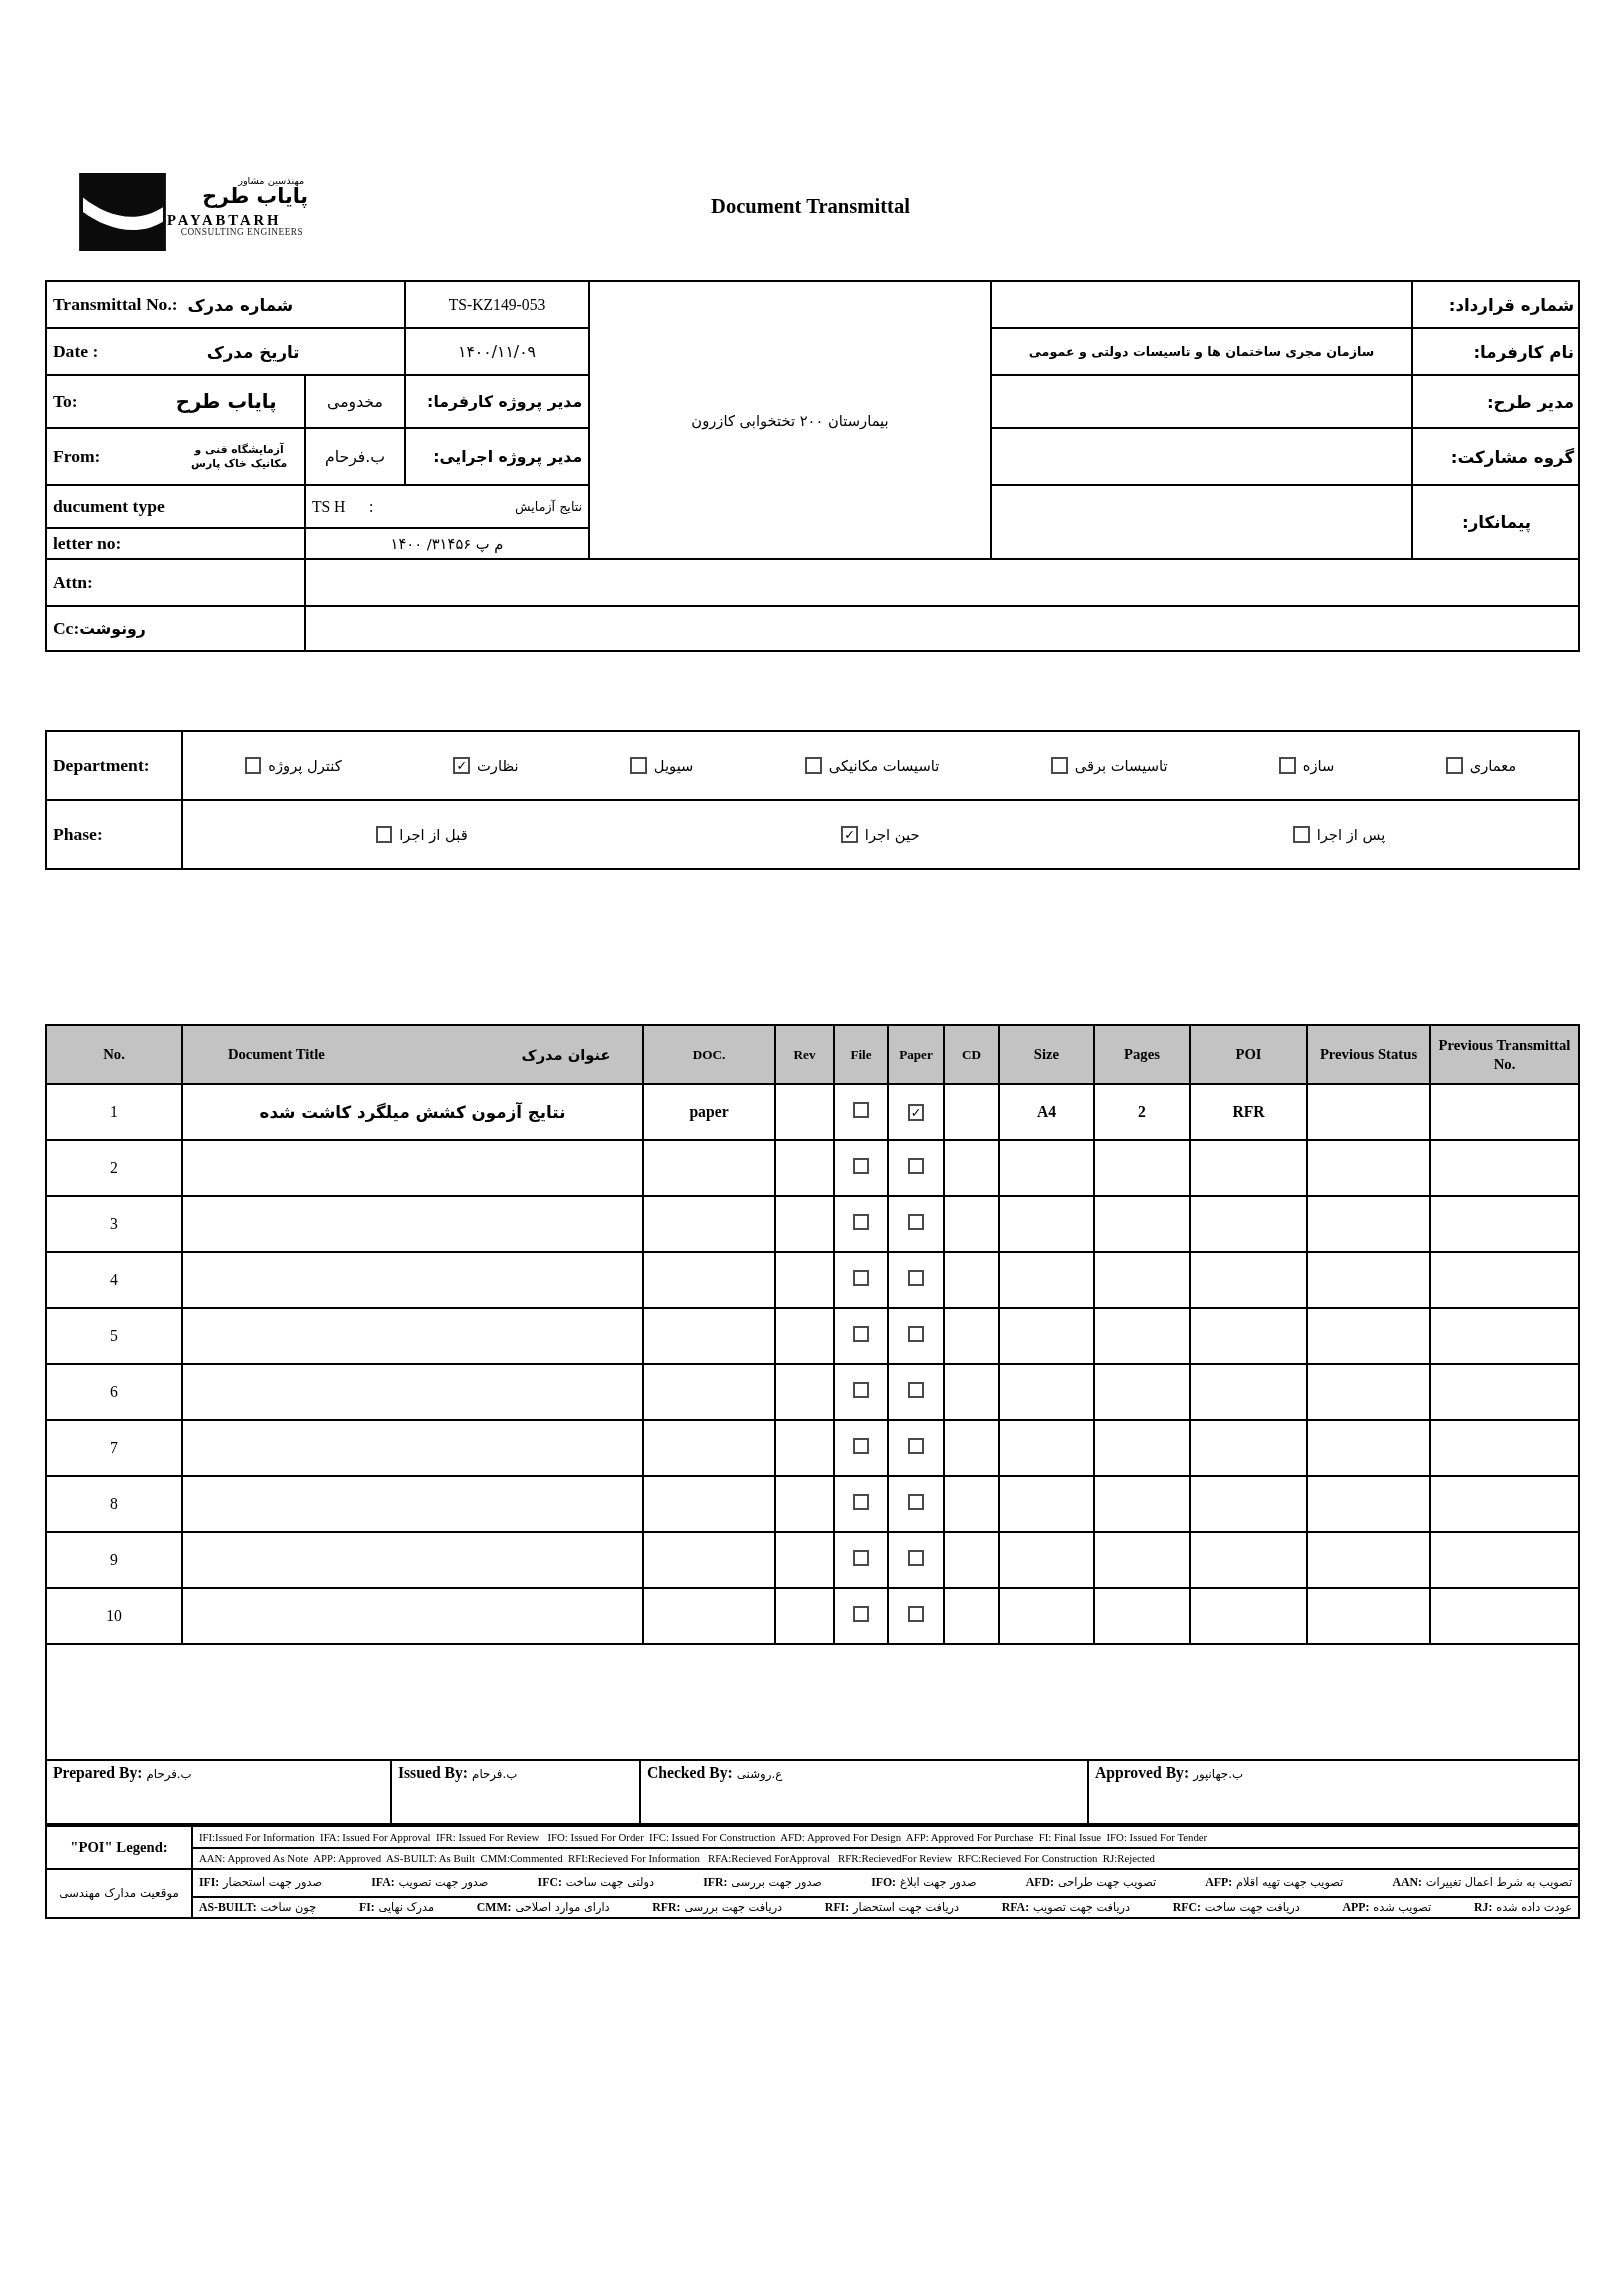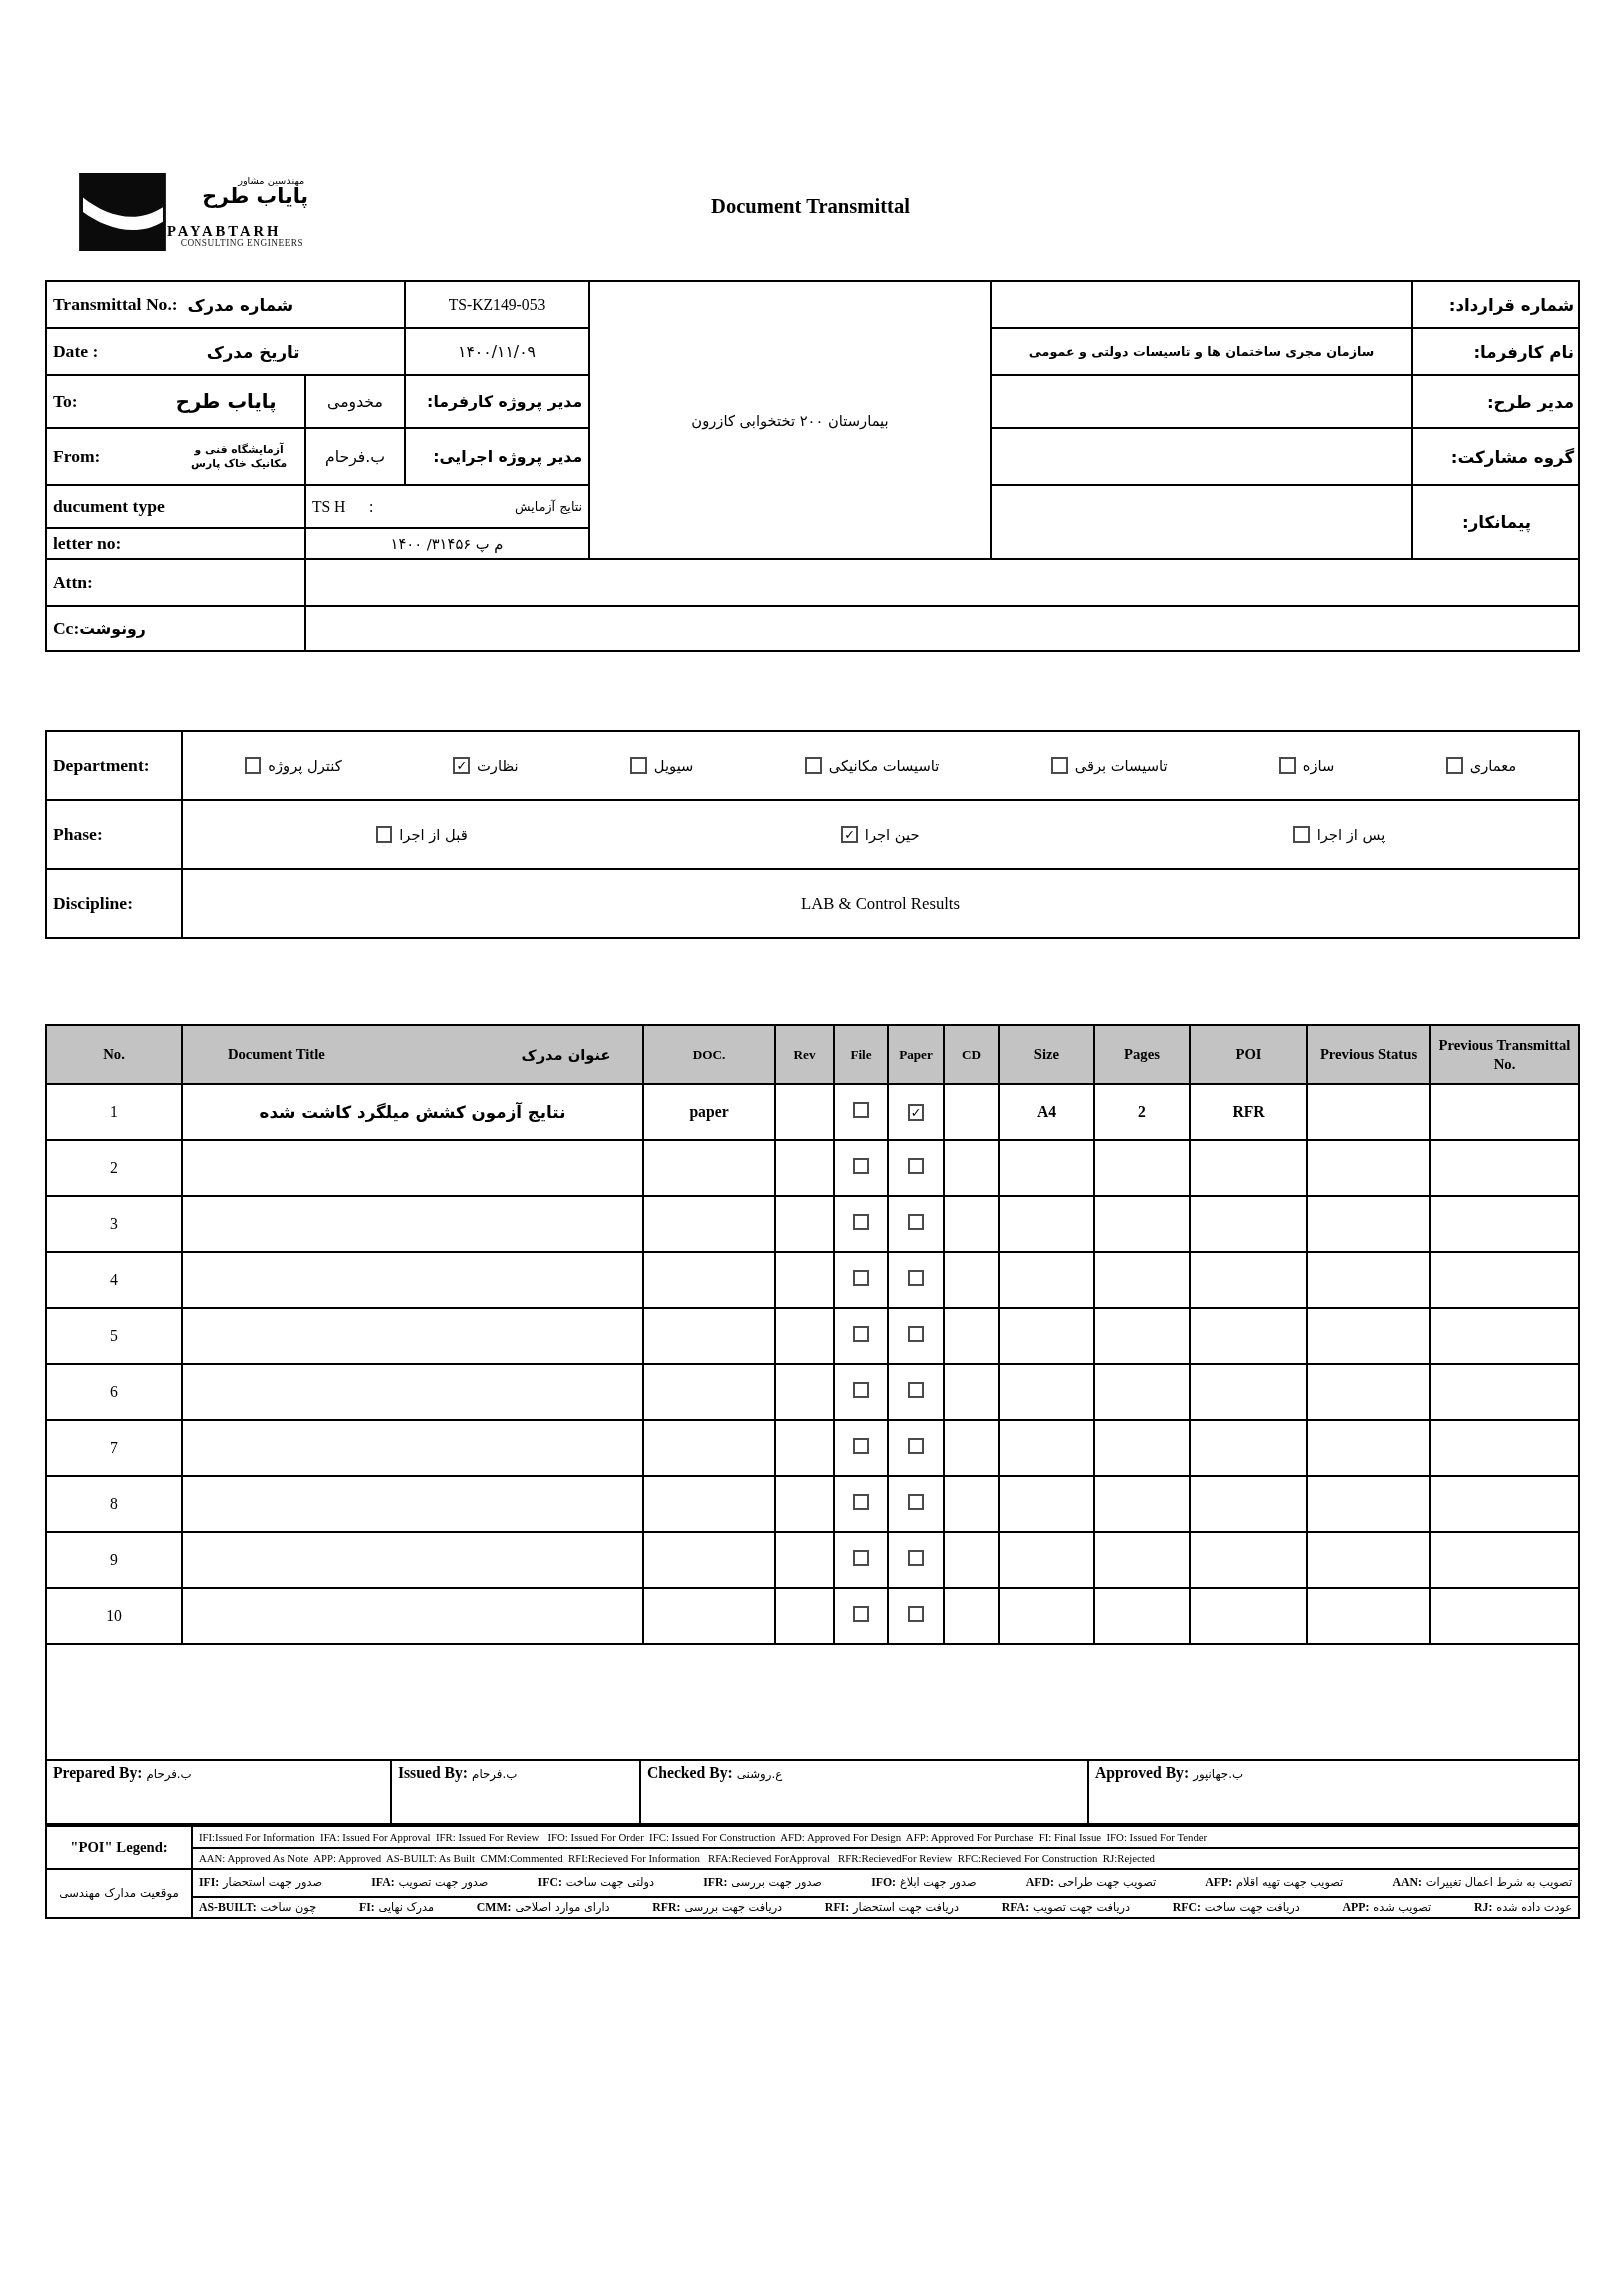--- a/index.html
+++ b/index.html
@@ -15,21 +15,21 @@
   .en-b{font-weight:bold;font-size:17.6px;}
   .fa-b{font-weight:bold;}
   .center{text-align:center;}
   .pre{white-space:pre;}
 
   
   .logo{position:absolute;left:79px;top:173px;width:87px;height:78px;}
   .brand{position:absolute;left:167px;top:176px;width:147px;line-height:1.05;}
   .brand .b1{font-size:9.8px;text-align:right;padding-right:9.8px;}
   .brand .b2{font-size:20.6px;font-weight:bold;text-align:right;padding-right:5.9px;}
-  .brand .b3{font-size:14.7px;font-weight:bold;letter-spacing:2.9px;margin-top:16px;}
+  .brand .b3{font-size:14.7px;font-weight:bold;letter-spacing:2.9px;margin-top:5px;}
   .brand .b4{font-size:9.3px;letter-spacing:0.5px;padding-left:13.7px;color:#222;}
   .doc-title{position:absolute;left:0;top:195px;width:1621px;text-align:center;
              font-size:20.6px;font-weight:bold;}
 
   
   .tbl-top{top:280px;}
   .flexsb{display:flex;justify-content:space-between;align-items:center;gap:7.8px;}
   .flexl{display:flex;align-items:center;gap:9.8px;}
   .cell-hospital{text-align:center;font-size:14.7px;}
   .cell-rlab{font-size:16.7px;font-weight:bold;padding-right:3.9px;}
@@ -244,24 +244,20 @@
               <span class="cb">✓</span>
               <span class="fa opt-l">حین اجرا</span>
             </span>
 
             <span class="opt">
               <span class="cb"></span>
               <span class="fa opt-l">پس از اجرا</span>
             </span>
           </div>
       </td>
-    </tr>
-    <tr style="height:69px">
-      <td class="dlab">Discipline:</td>
-      <td class="disc-val">LAB &amp; Control Results</td>
     </tr>
   </tbody>
     </table>
 
   <table class="tbl tbl-doc">
     <colgroup>
       <col style="width:136px">
         <col style="width:461px">
         <col style="width:132px">
         <col style="width:59px">

